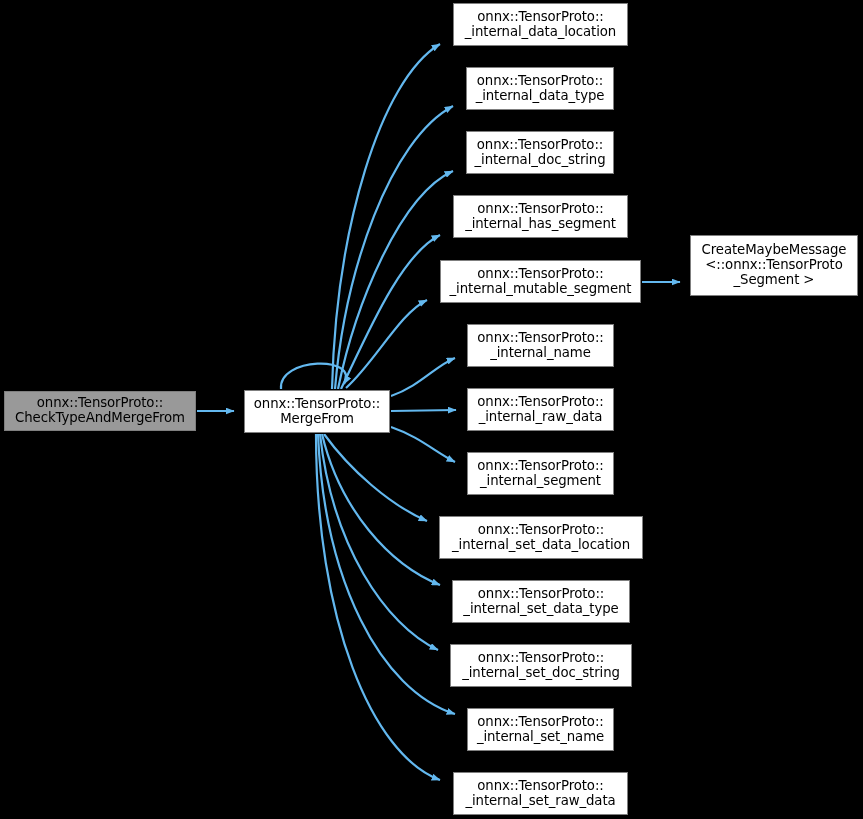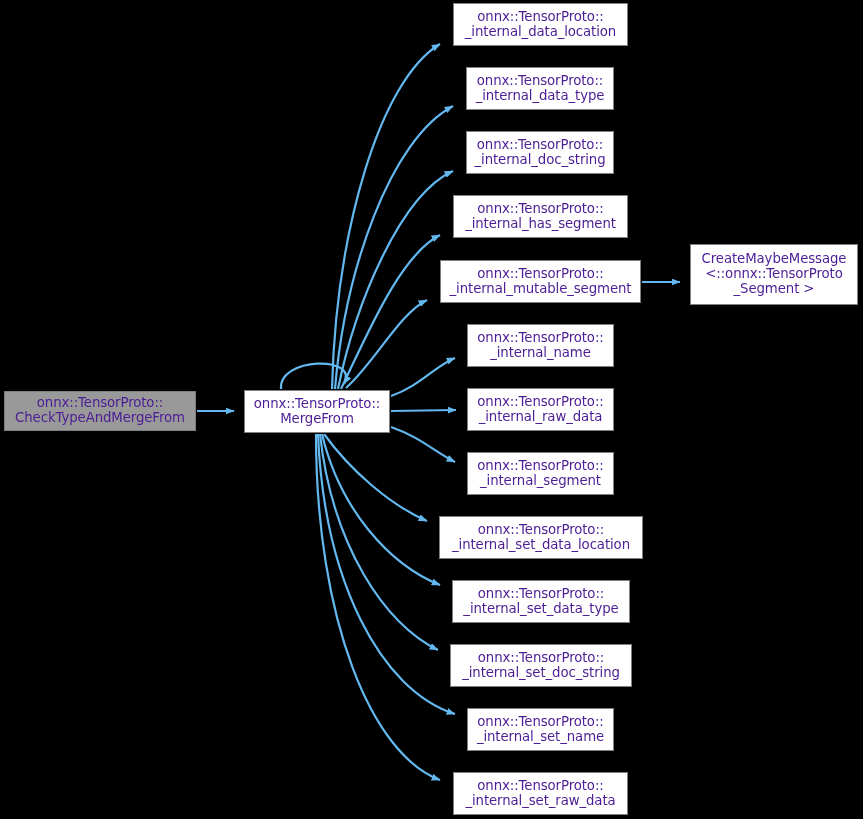--- a/index.html
+++ b/index.html
@@ -27,21 +27,21 @@
     position: absolute;
     box-sizing: border-box;
     background: #ffffff;
     border: 1px solid #7f7f7f;
     outline: 1px solid #000000;
     display: flex;
     align-items: center;
     justify-content: center;
     text-align: center;
     line-height: 1.12;
-    color: #4c1d95;
+    color: #000000;
     font-size: 13.3px;
     letter-spacing: -0.1px;
     padding: 0 3px;
     z-index: 5;
   }
   .node.current {
     background: #999999;
   }
   .node .label {
     display: block;
@@ -183,19 +183,19 @@
   <div class="node" style="left:467px; top:708px; width:147px; height:43px;">
     <span class="label">onnx::TensorProto::
 _internal_set_name</span>
   </div>
 
   <div class="node" style="left:453px; top:772px; width:175px; height:43px;">
     <span class="label">onnx::TensorProto::
 _internal_set_raw_data</span>
   </div>
 
-  <div class="node" style="left:690px; top:244px; width:168px; height:61px;">
+  <div class="node" style="left:690px; top:235px; width:168px; height:61px;">
     <span class="label">CreateMaybeMessage
 &lt;::onnx::TensorProto
 _Segment &gt;</span>
   </div>
 
 </div>
 
 </body></html>

